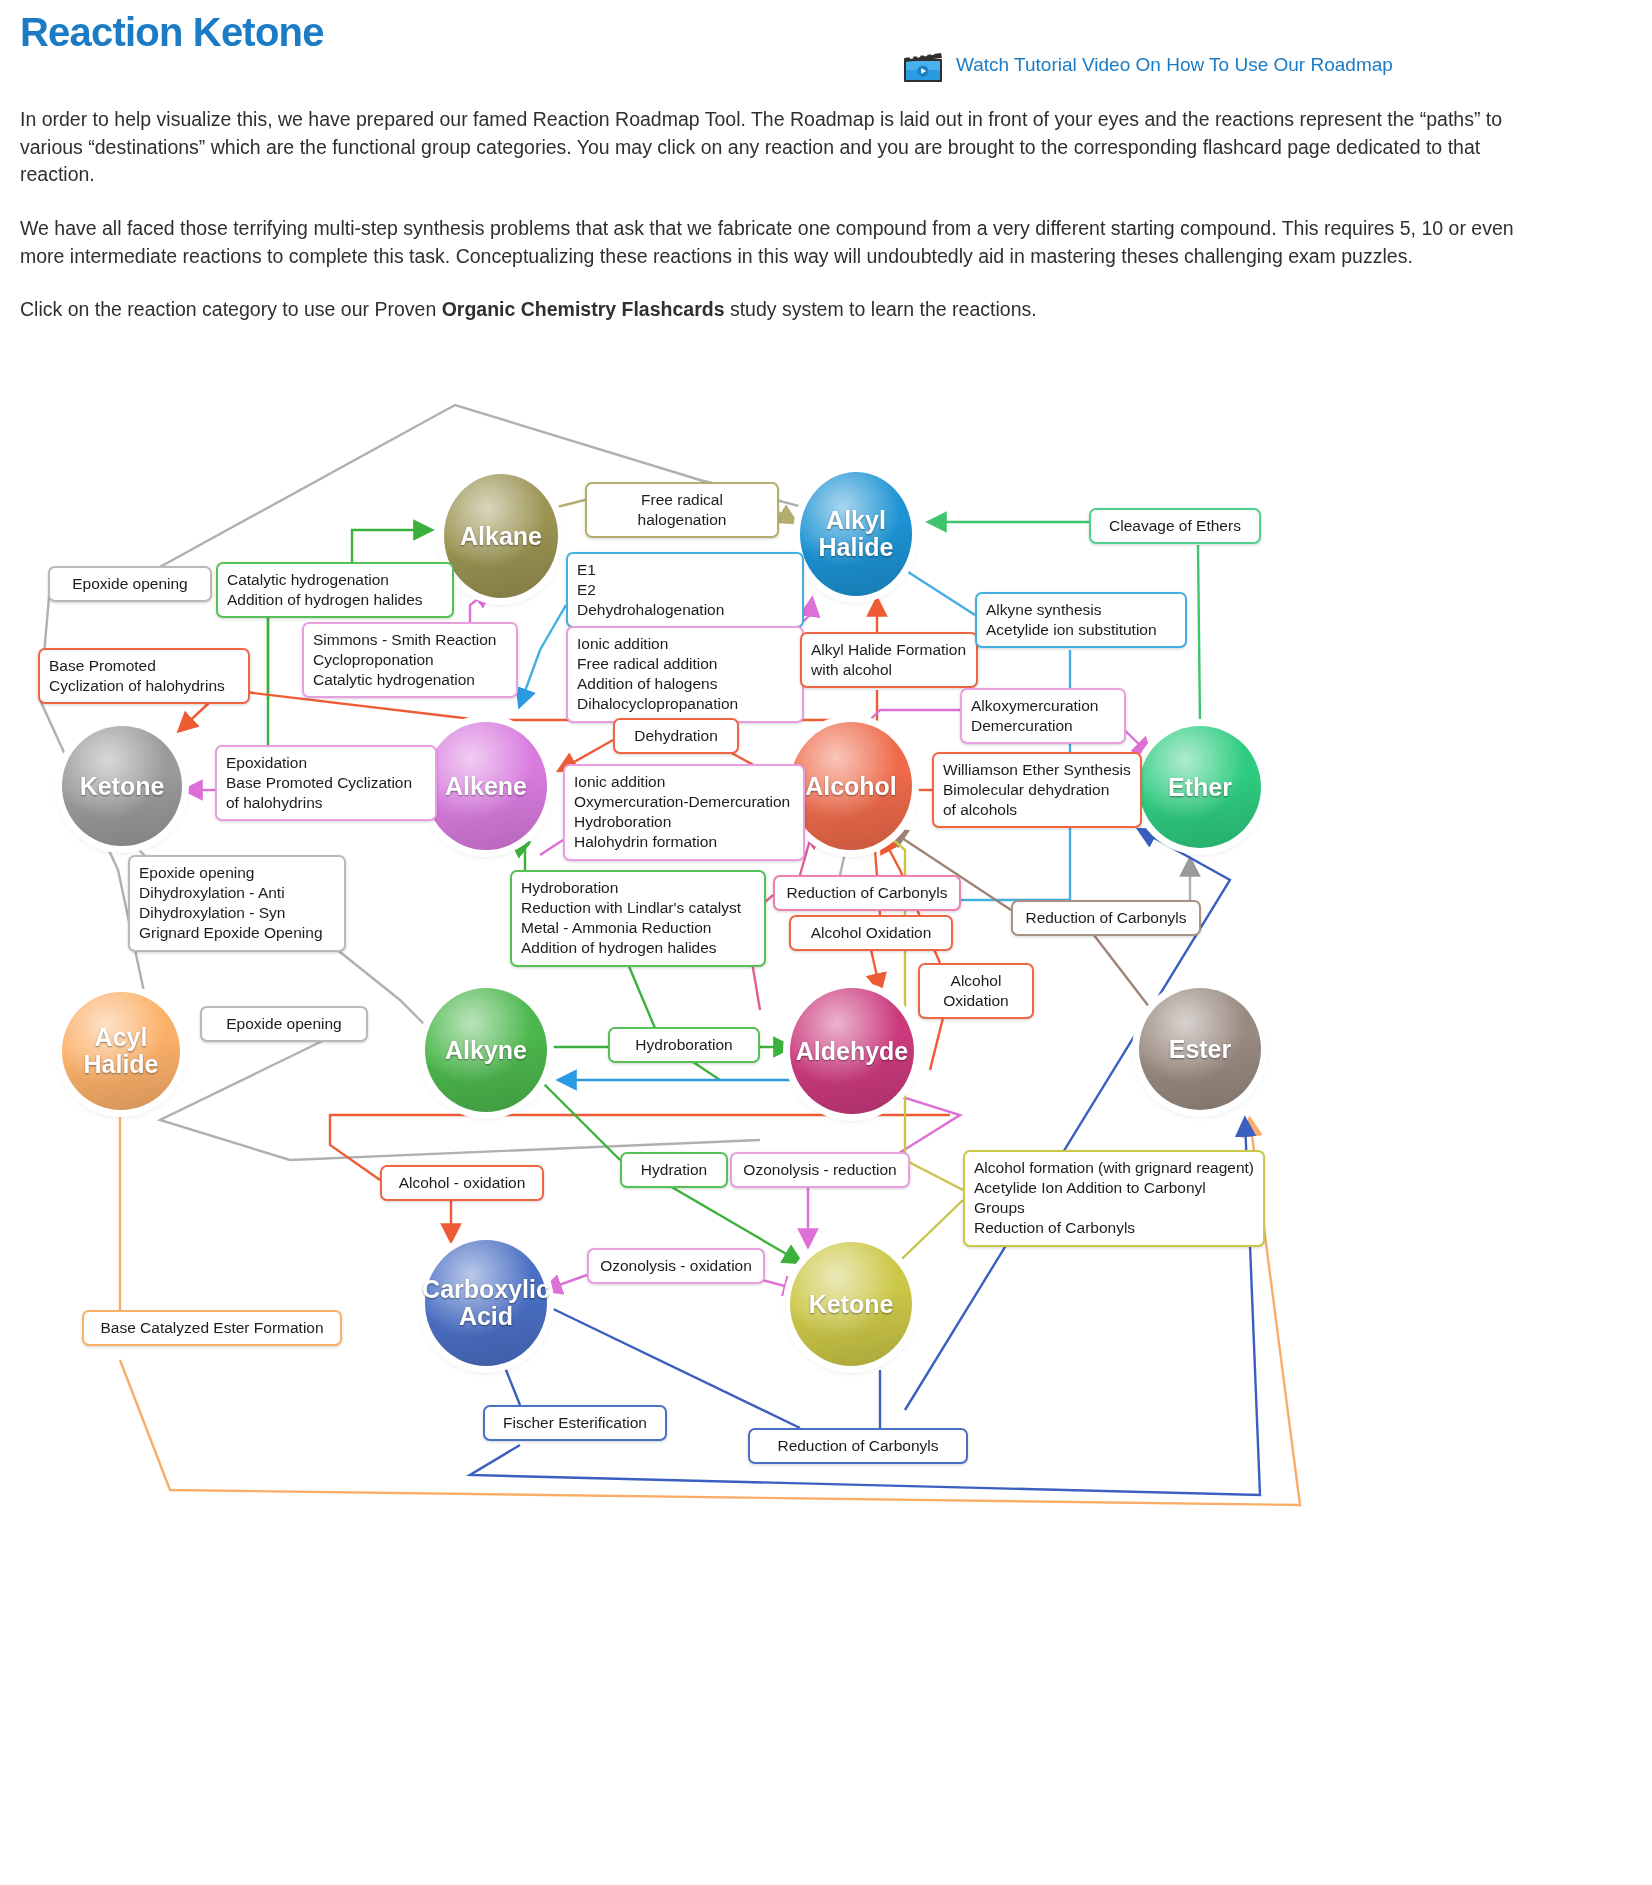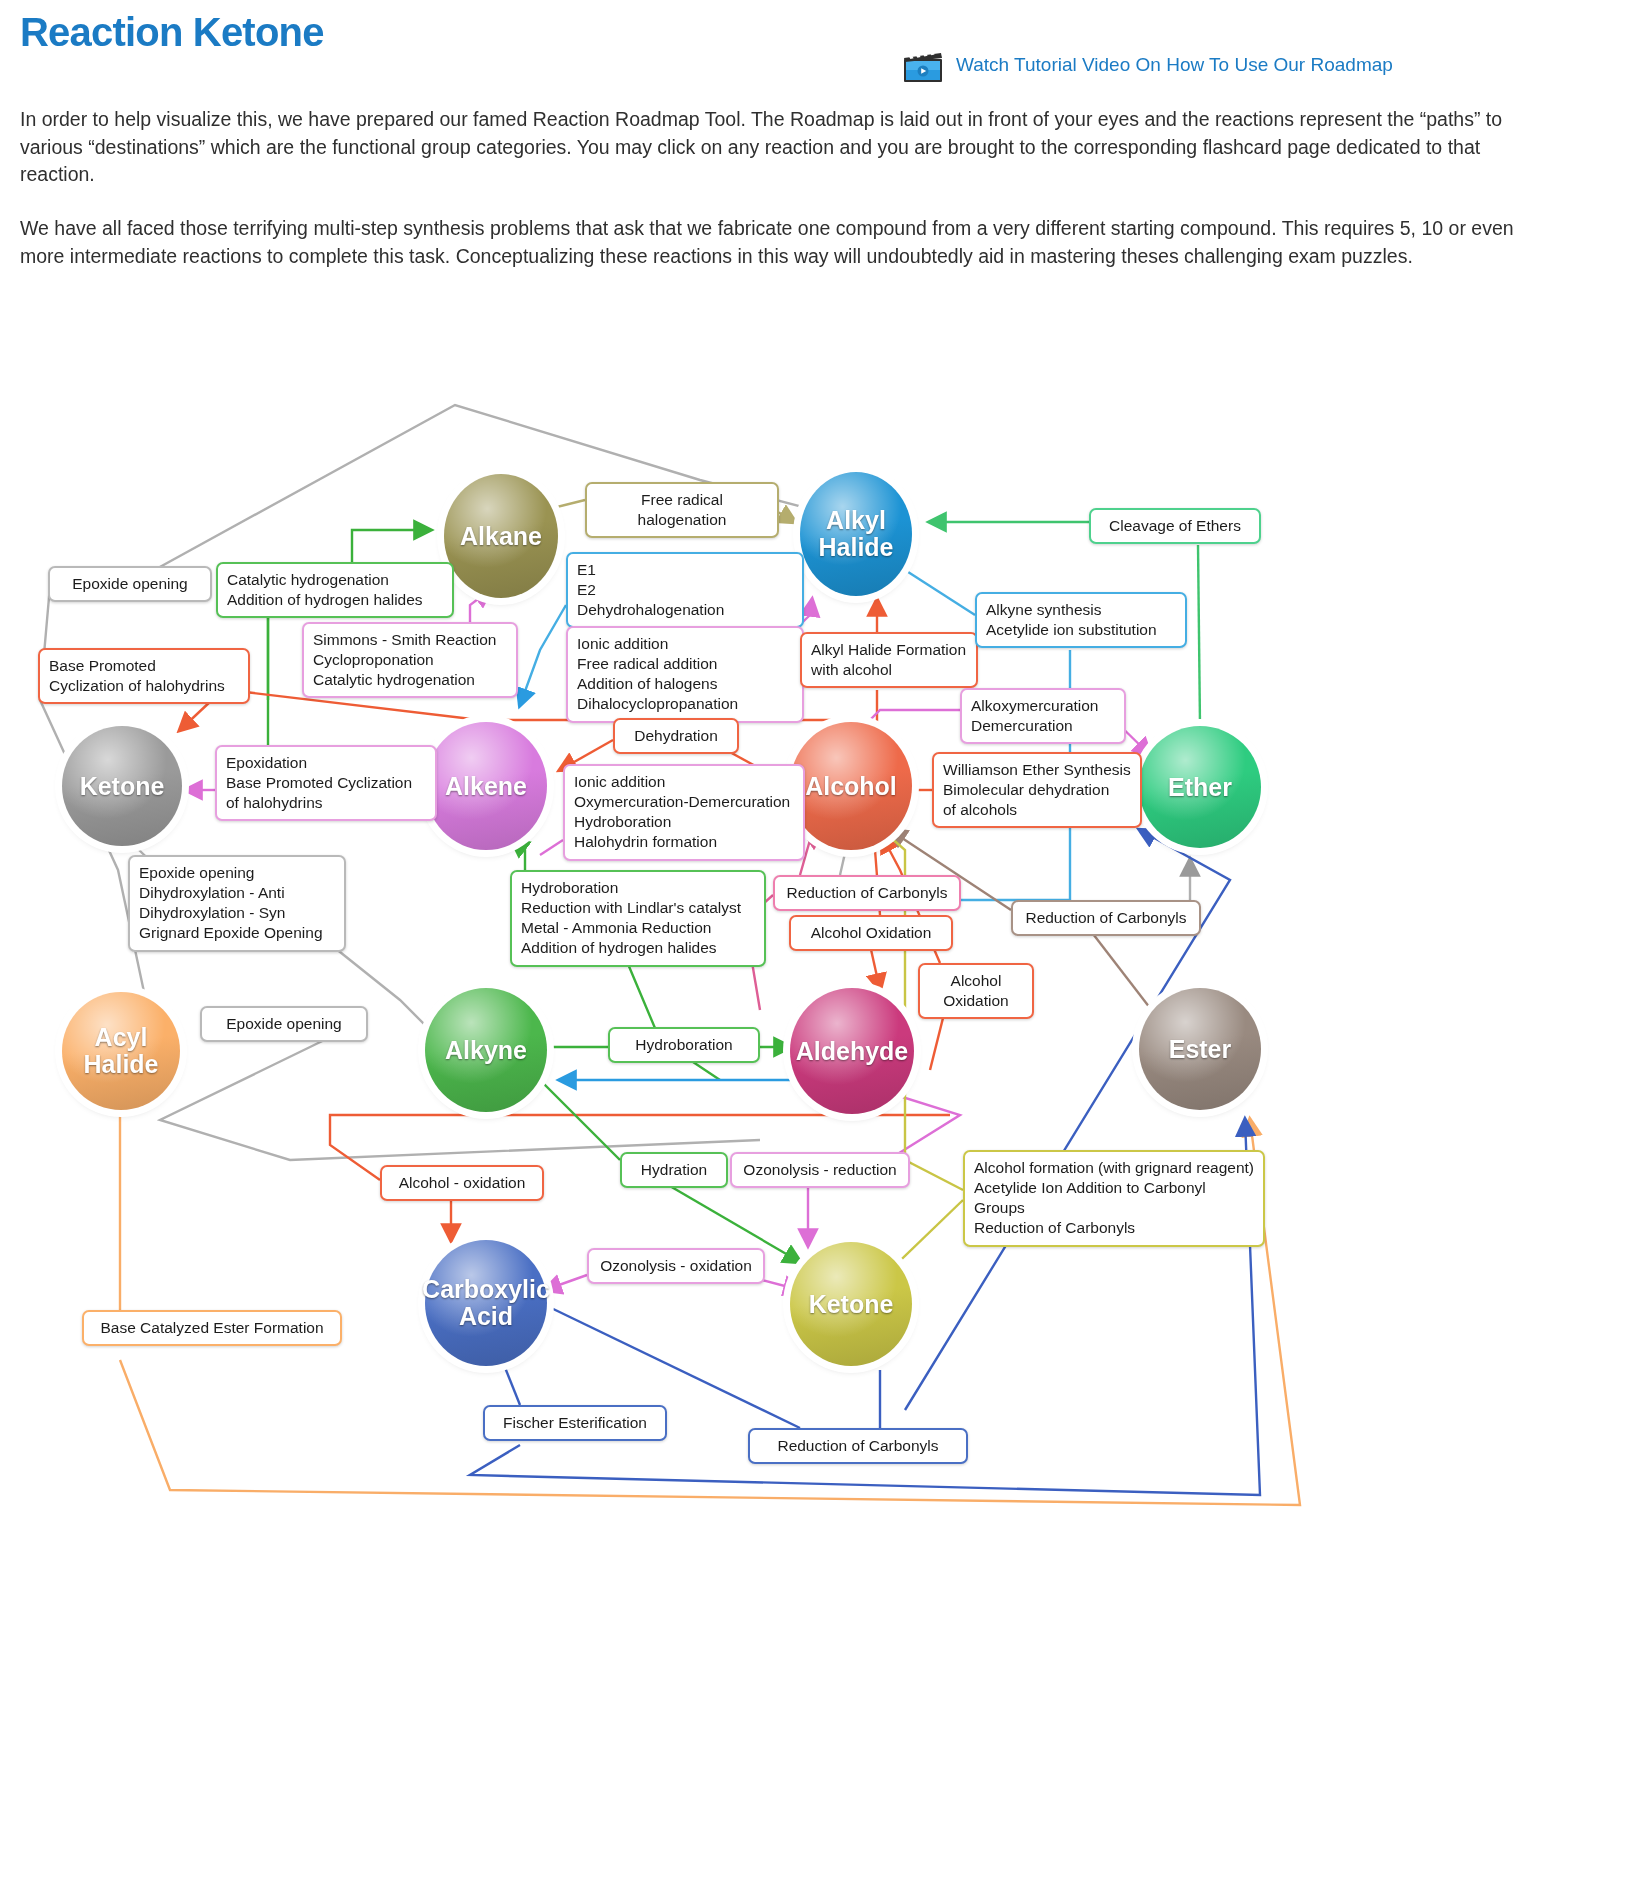--- a/index.html
+++ b/index.html
@@ -80,20 +80,21 @@
           </g>
         </svg>
       </span>
       <span class="vtxt">Watch Tutorial Video On How To Use Our Roadmap</span>
     </a>
   </div>
 
   <div class="intro">
     <p>In order to help visualize this, we have prepared our famed Reaction Roadmap Tool. The Roadmap is laid out in front of your eyes and the reactions represent the “paths” to various “destinations” which are the functional group categories. You may click on any reaction and you are brought to the corresponding flashcard page dedicated to that reaction.</p>
     <p>We have all faced those terrifying multi-step synthesis problems that ask that we fabricate one compound from a very different starting compound. This requires 5, 10 or even more intermediate reactions to complete this task. Conceptualizing these reactions in this way will undoubtedly aid in mastering theses challenging exam puzzles.</p>
+    <p><span>Click on the reaction category to use our Proven </span><b>Organic Chemistry Flashcards</b><span> study system to learn the reactions.</span></p>
   </div>
 
   <div id="diagram">
     <svg id="wires" viewBox="0 0 1652 1485">
       <defs>
         <marker id="aGray" markerWidth="9" markerHeight="9" refX="7" refY="4.5" orient="auto">
             <path d="M0,0 L9,4.5 L0,9 z" fill="#9a9a9a"></path>
           </marker>
         <marker id="aOlive" markerWidth="9" markerHeight="9" refX="7" refY="4.5" orient="auto">
             <path d="M0,0 L9,4.5 L0,9 z" fill="#b5ad6e"></path>

